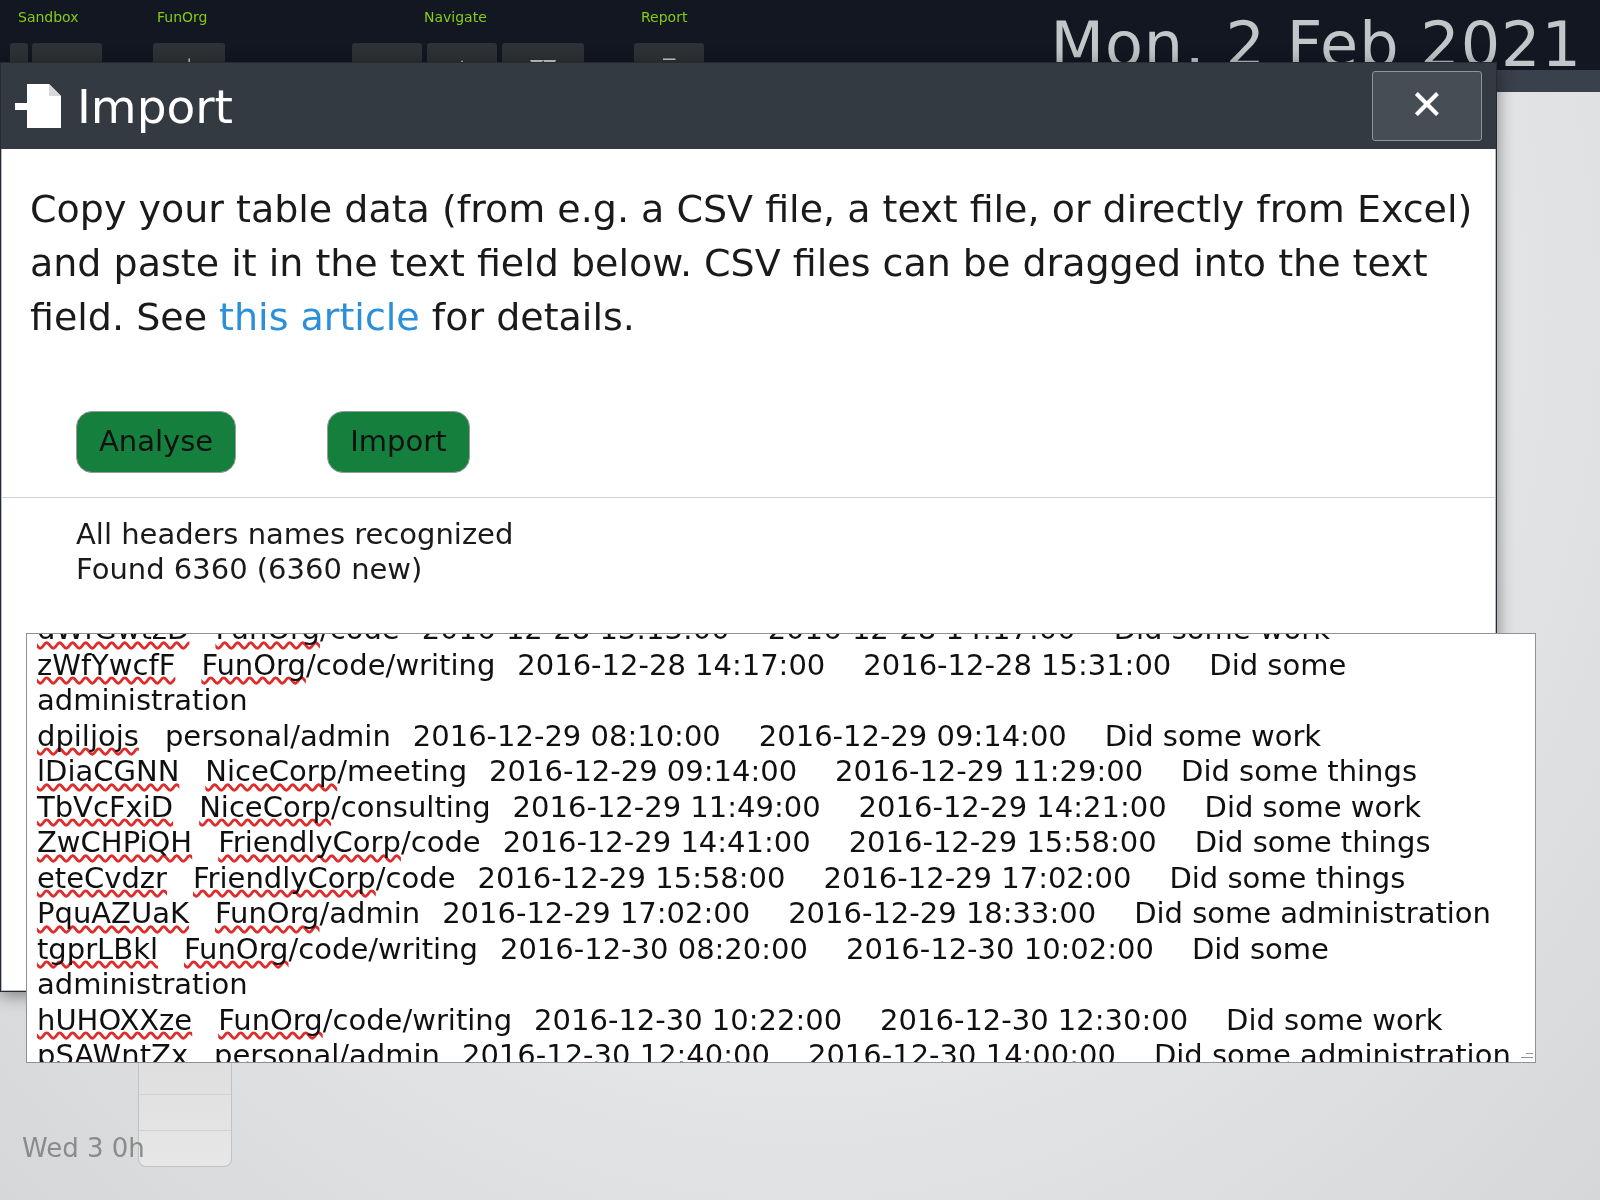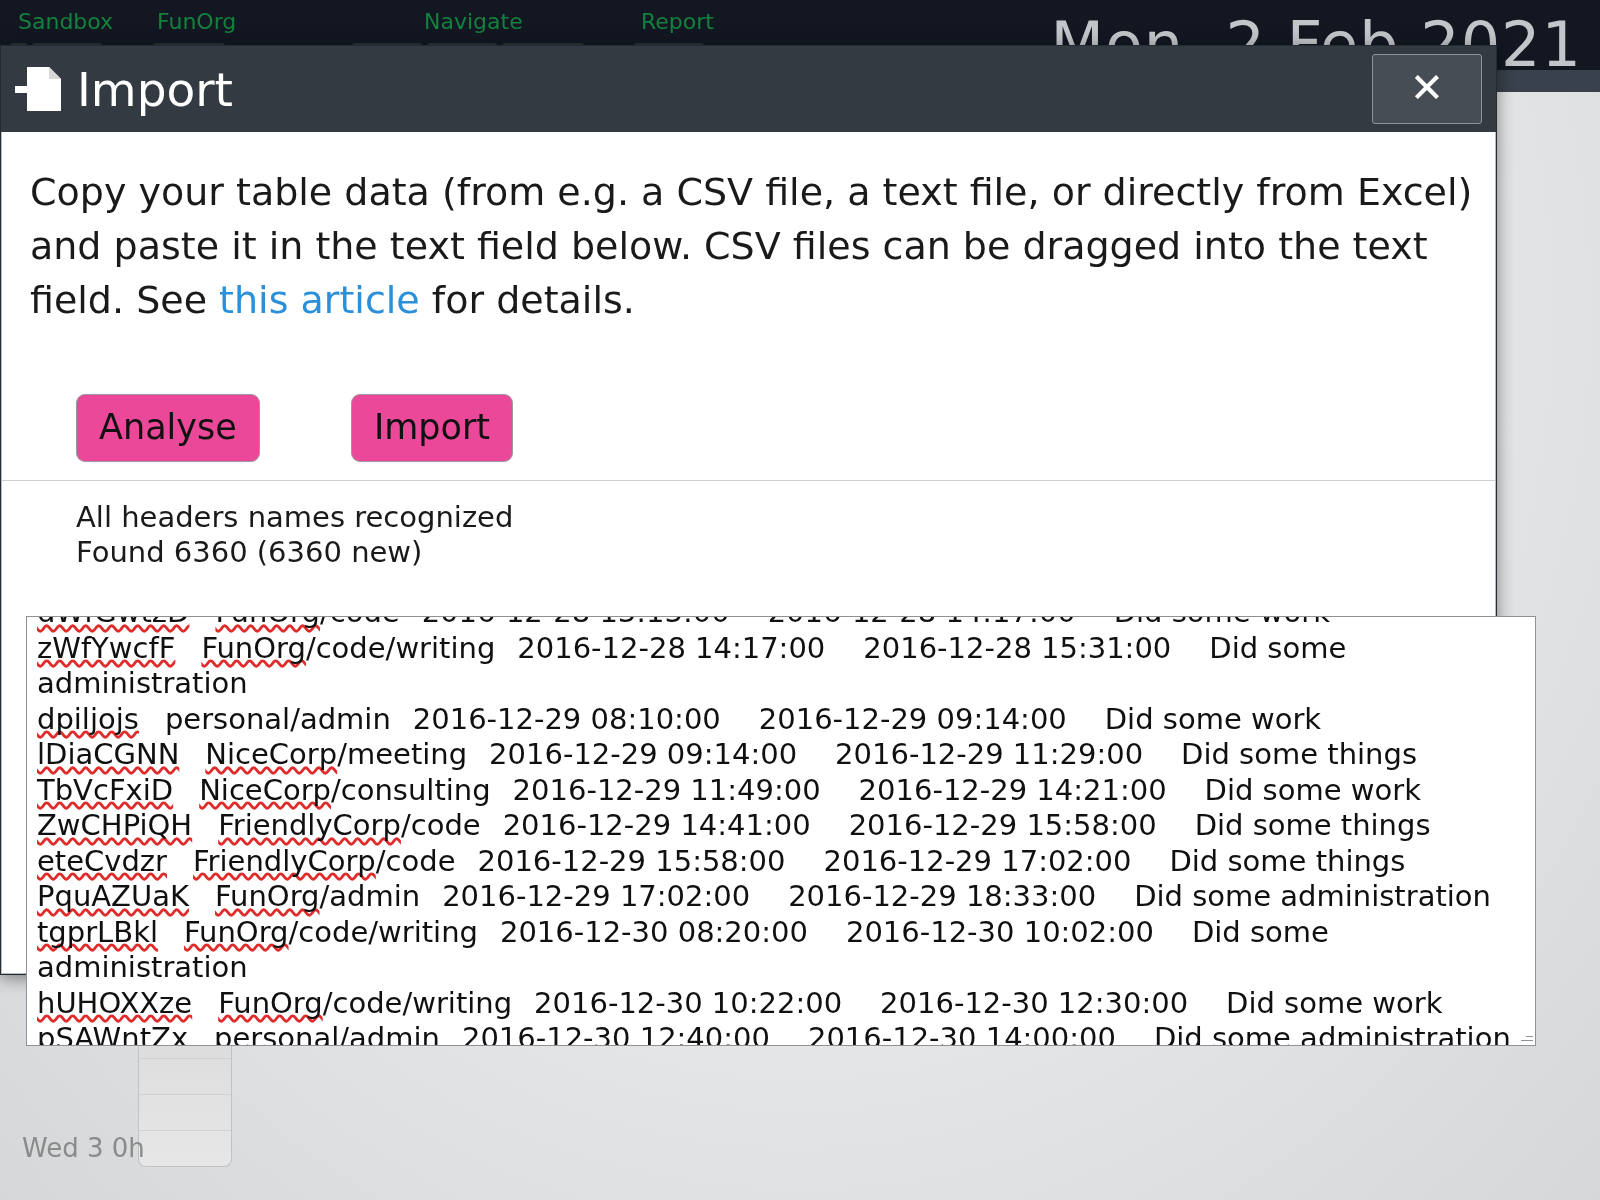--- a/index.html
+++ b/index.html
@@ -16,22 +16,22 @@
     inset: 0;
     background: #e9eaeb;
   }
   #app-toolbar {
     position: absolute;
     top: 0; left: 0; right: 0;
     height: 70px;
     background: #121722;
   }
   .toolbar-group-label {
-    color: #15803d;
-    font-size: 22px;
+    color: #84cc16;
+    font-size: 14px;
     font-family: "DejaVu Sans", sans-serif;
     position: absolute;
     top: 9px;
     white-space: nowrap;
   }
   .toolbar-btn {
     position: absolute;
     top: 43px;
     height: 40px;
     background: #2e3236;
@@ -89,21 +89,21 @@
   #bg-vignette {
     position: absolute;
     inset: 92px 0 0 0;
     background: radial-gradient(ellipse at 50% 20%, #ffffff 0%, #e2e3e4 65%, #d6d7d8 100%);
   }
 
   
   #import-dialog {
     position: absolute;
     left: 0px;
-    top: 45px;
+    top: 62px;
     width: 1497px;
     height: 930px;
     background: #ffffff;
     border: 1px solid #252b33;
     box-shadow: 0 3px 16px rgba(0,0,0,.45);
   }
   #dialog-titlebar {
     position: relative;
     height: 86px;
     background: #333a42;
@@ -165,24 +165,24 @@
     cursor: pointer;
   }
 
   #action-row {
     position: absolute;
     left: 74px;
     top: 262px;
   }
   .action-btn {
     display: inline-block;
-    background: #ec4899;
+    background: #15803d;
     border: 1px solid #9b9b9b;
-    border-radius: 9px;
-    font-size: 35px;
+    border-radius: 16px;
+    font-size: 29px;
     font-family: "DejaVu Sans", sans-serif;
     color: #111;
     padding: 12px 22px 14px 22px;
     cursor: pointer;
   }
   #import-button { margin-left: 86px; }
 
   #divider {
     position: absolute;
     left: 0; right: 0;

